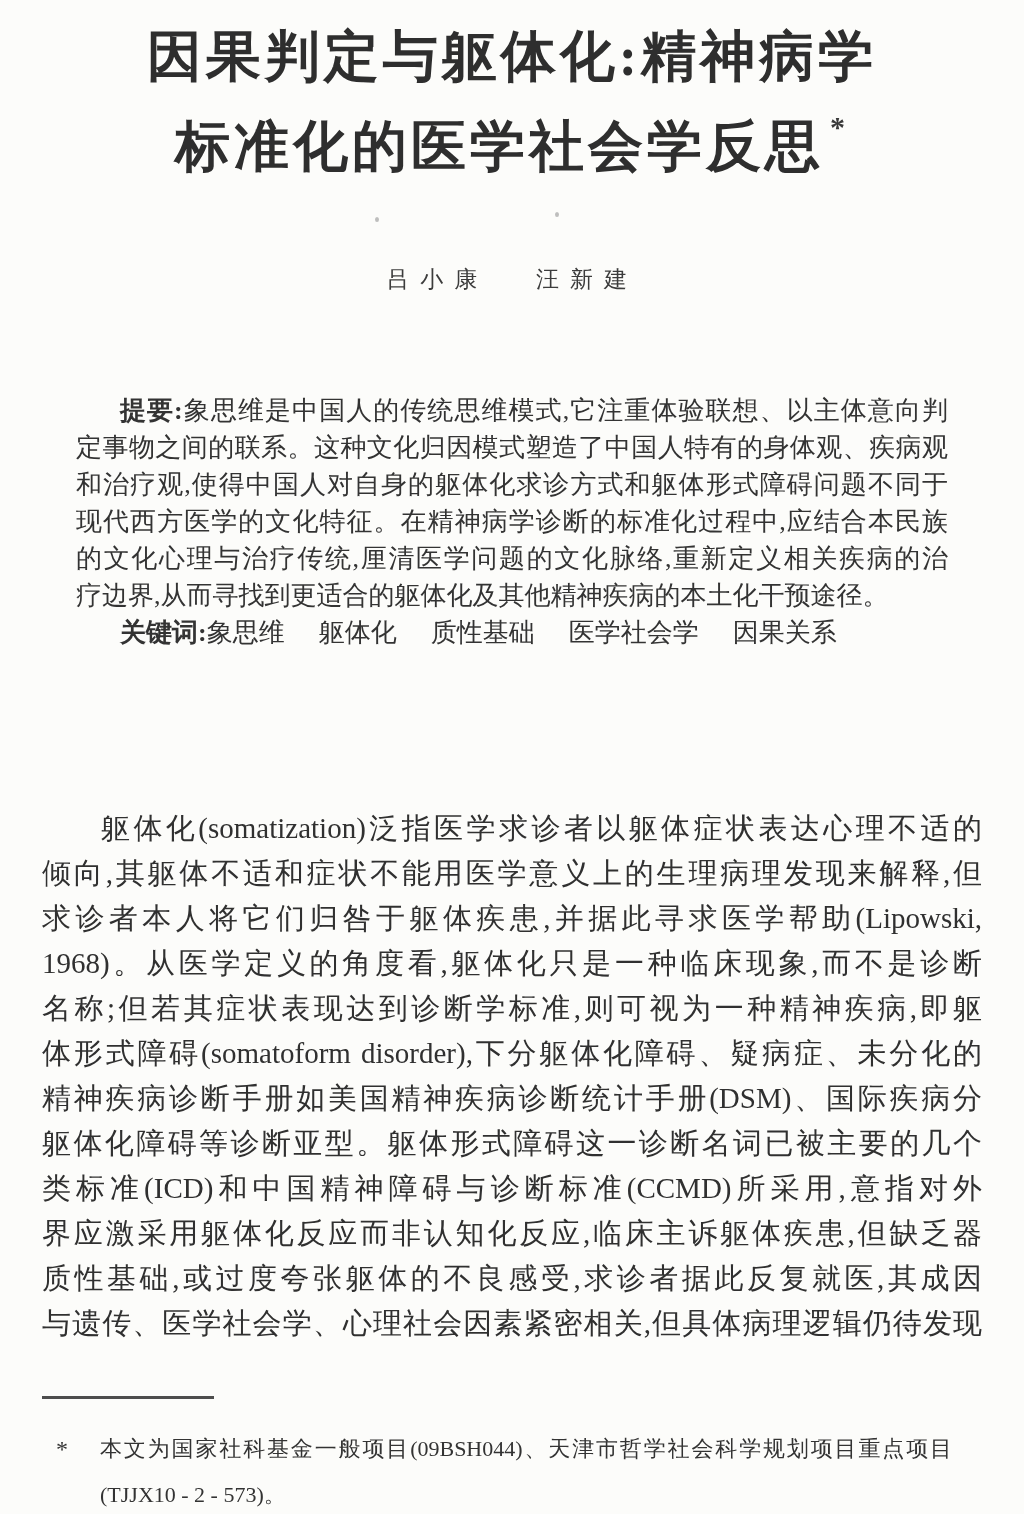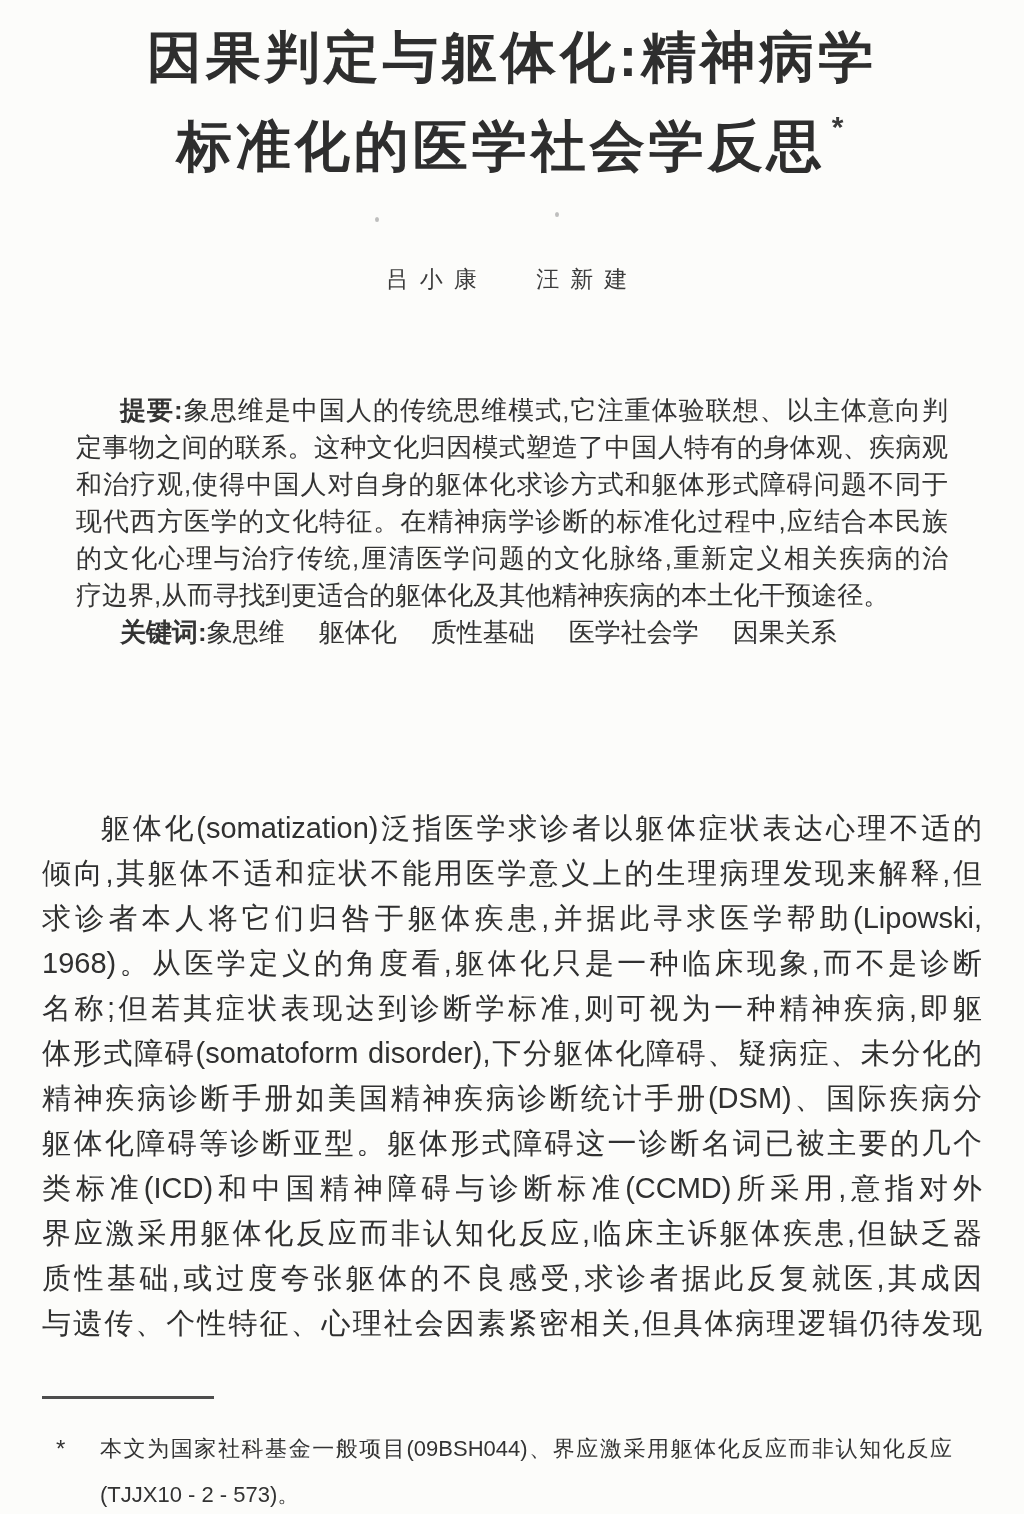--- a/index.html
+++ b/index.html
@@ -7,21 +7,21 @@
     padding: 0;
     background: #e8e8e6;
   }
   .page {
     position: relative;
     width: 1024px;
     height: 1514px;
     margin: 0 auto;
     background: #fcfcfa;
     color: #343434;
-    font-family: Liberation Sans, sans-serif;
+    font-family: Liberation Serif, serif;
     overflow: hidden;
   }
   
   .title-block {
     position: absolute;
     top: 22px;
     left: 0;
     width: 100%;
     text-align: center;
   }
@@ -203,28 +203,28 @@
     <div class="body-line">倾向,其躯体不适和症状不能用医学意义上的生理病理发现来解释,但</div>
     <div class="body-line">求诊者本人将它们归咎于躯体疾患,并据此寻求医学帮助(Lipowski,</div>
     <div class="body-line">1968)。从医学定义的角度看,躯体化只是一种临床现象,而不是诊断</div>
     <div class="body-line">名称;但若其症状表现达到诊断学标准,则可视为一种精神疾病,即躯</div>
     <div class="body-line">体形式障碍(somatoform disorder),下分躯体化障碍、疑病症、未分化的</div>
     <div class="body-line">精神疾病诊断手册如美国精神疾病诊断统计手册(DSM)、国际疾病分</div>
     <div class="body-line">躯体化障碍等诊断亚型。躯体形式障碍这一诊断名词已被主要的几个</div>
     <div class="body-line">类标准(ICD)和中国精神障碍与诊断标准(CCMD)所采用,意指对外</div>
     <div class="body-line">界应激采用躯体化反应而非认知化反应,临床主诉躯体疾患,但缺乏器</div>
     <div class="body-line">质性基础,或过度夸张躯体的不良感受,求诊者据此反复就医,其成因</div>
-    <div class="body-line">与遗传、个性特征、心理社会因素紧密相关,但具体病理逻辑仍待发现</div>
+    <div class="body-line">与遗传、医学社会学、心理社会因素紧密相关,但具体病理逻辑仍待发现</div>
   </div>
 
   <div class="footnote-rule"></div>
 
   <div class="footnote">
     <div class="footnote-row">
       <div class="footnote-marker">*</div>
       <div class="footnote-body">
-        <div class="footnote-line justified">本文为国家社科基金一般项目(09BSH044)、界应激采用躯体化反应而非认知化反应</div>
+        <div class="footnote-line justified">本文为国家社科基金一般项目(09BSH044)、天津市哲学社会科学规划项目重点项目</div>
         <div class="footnote-line">(TJJX10 - 2 - 573)。</div>
       </div>
     </div>
   </div>
 
 </div>
 
 </body></html>

